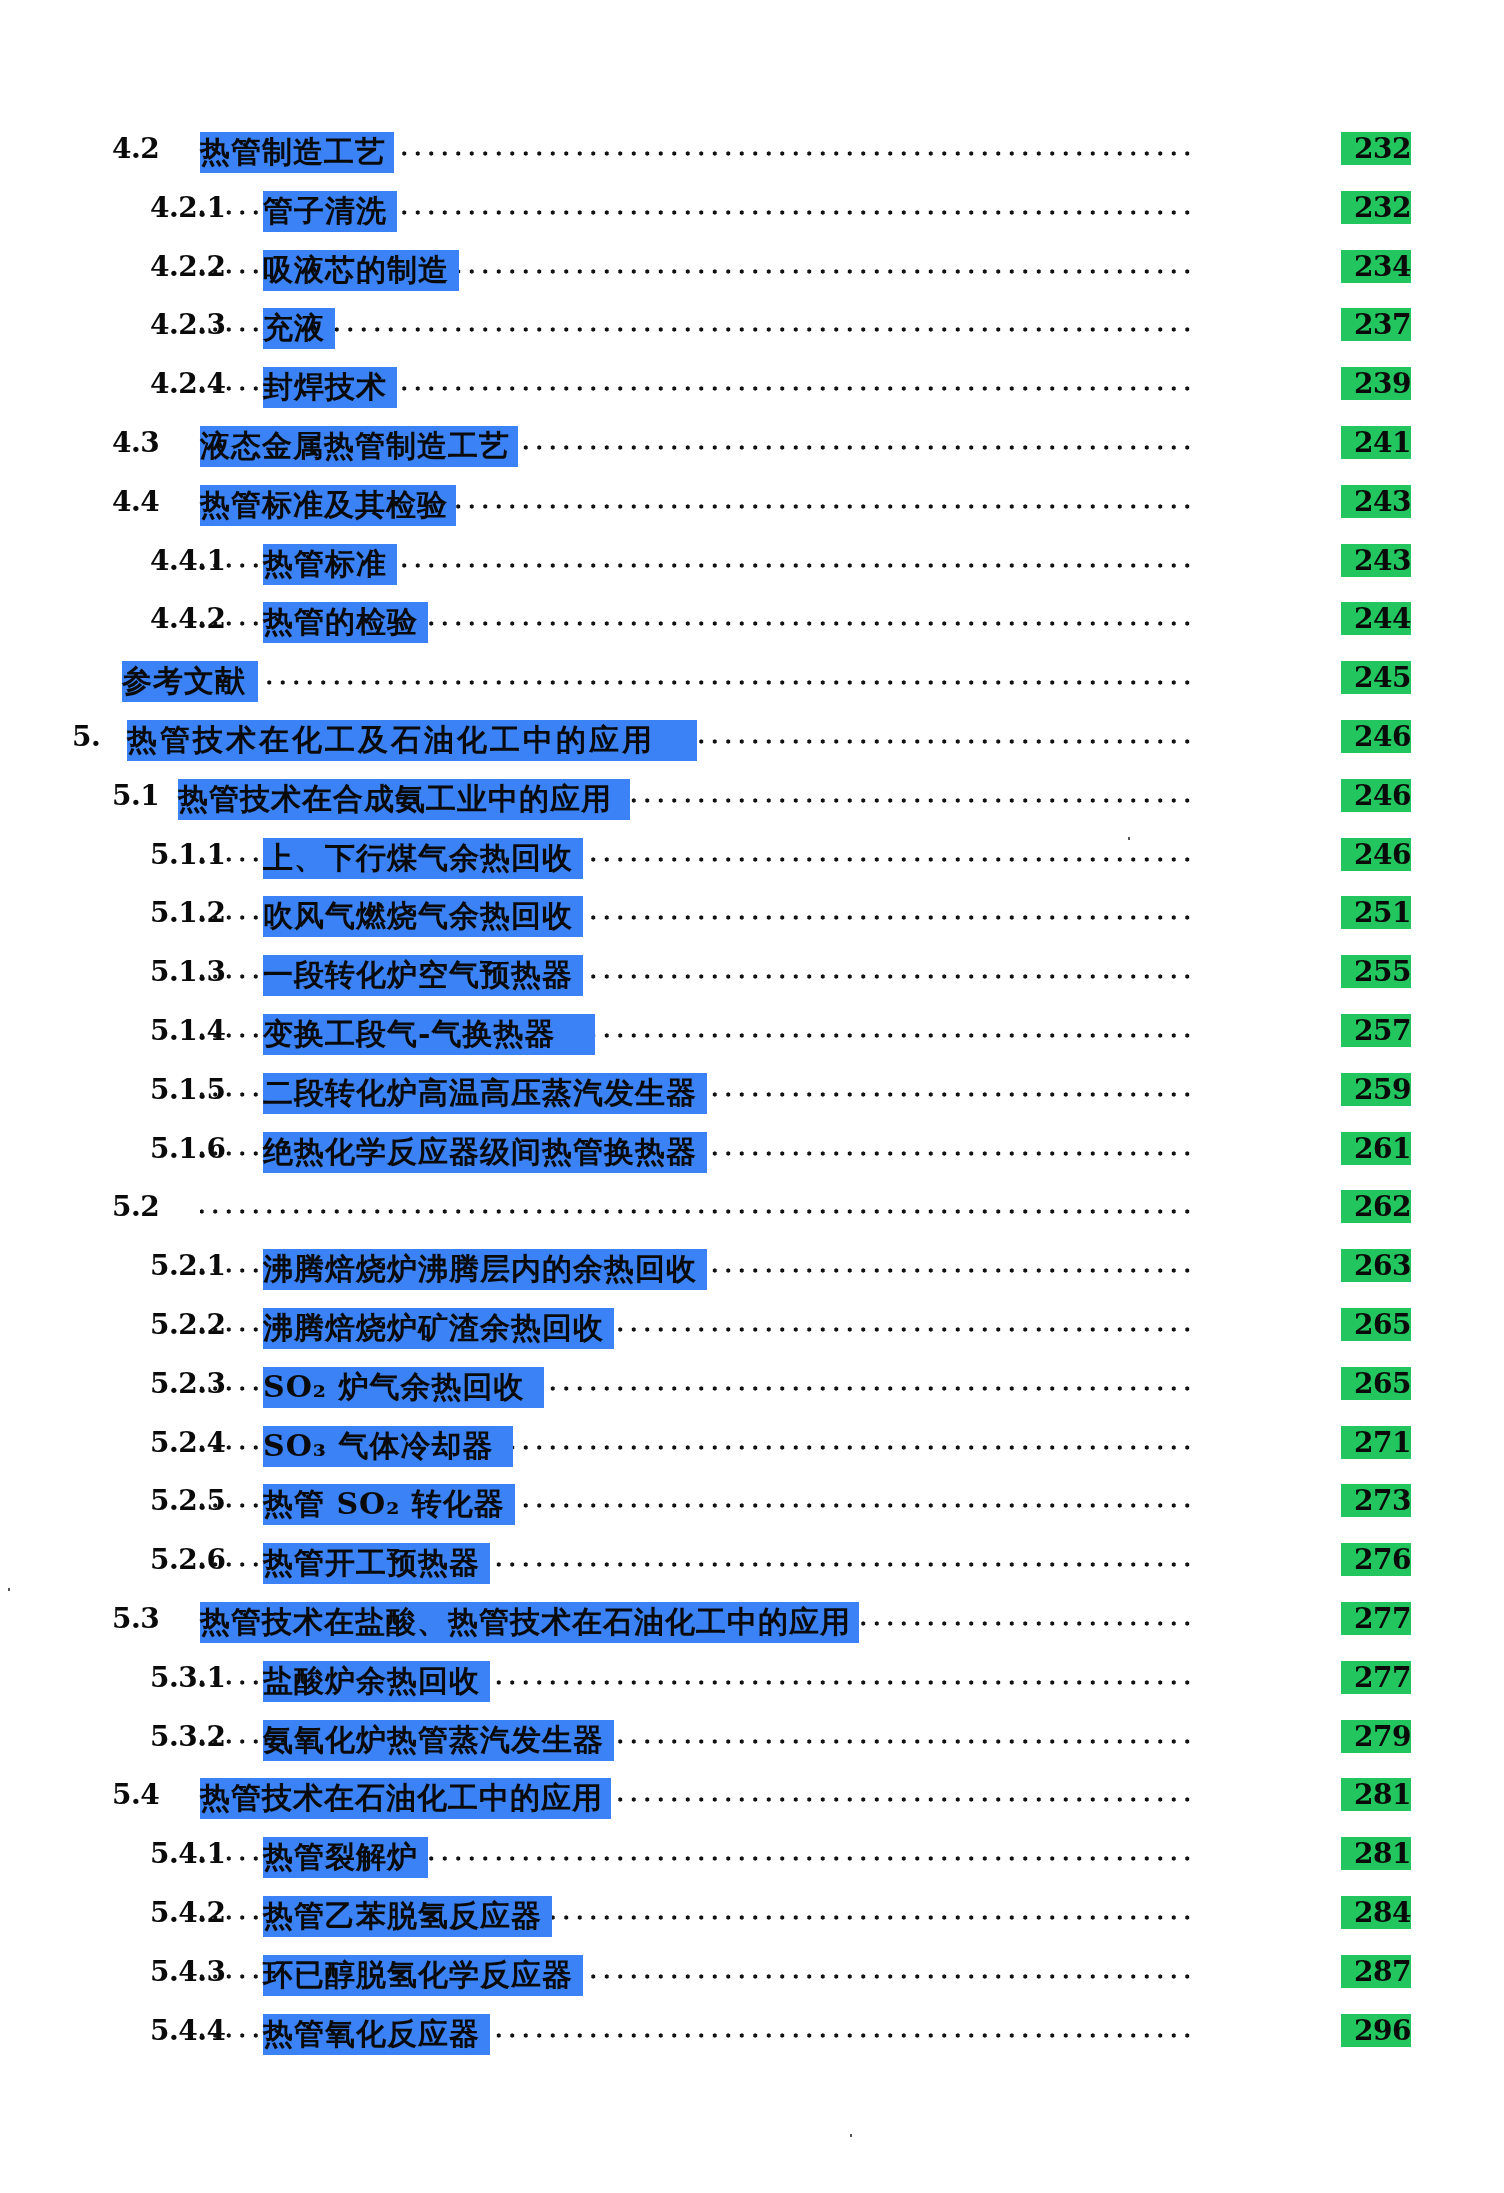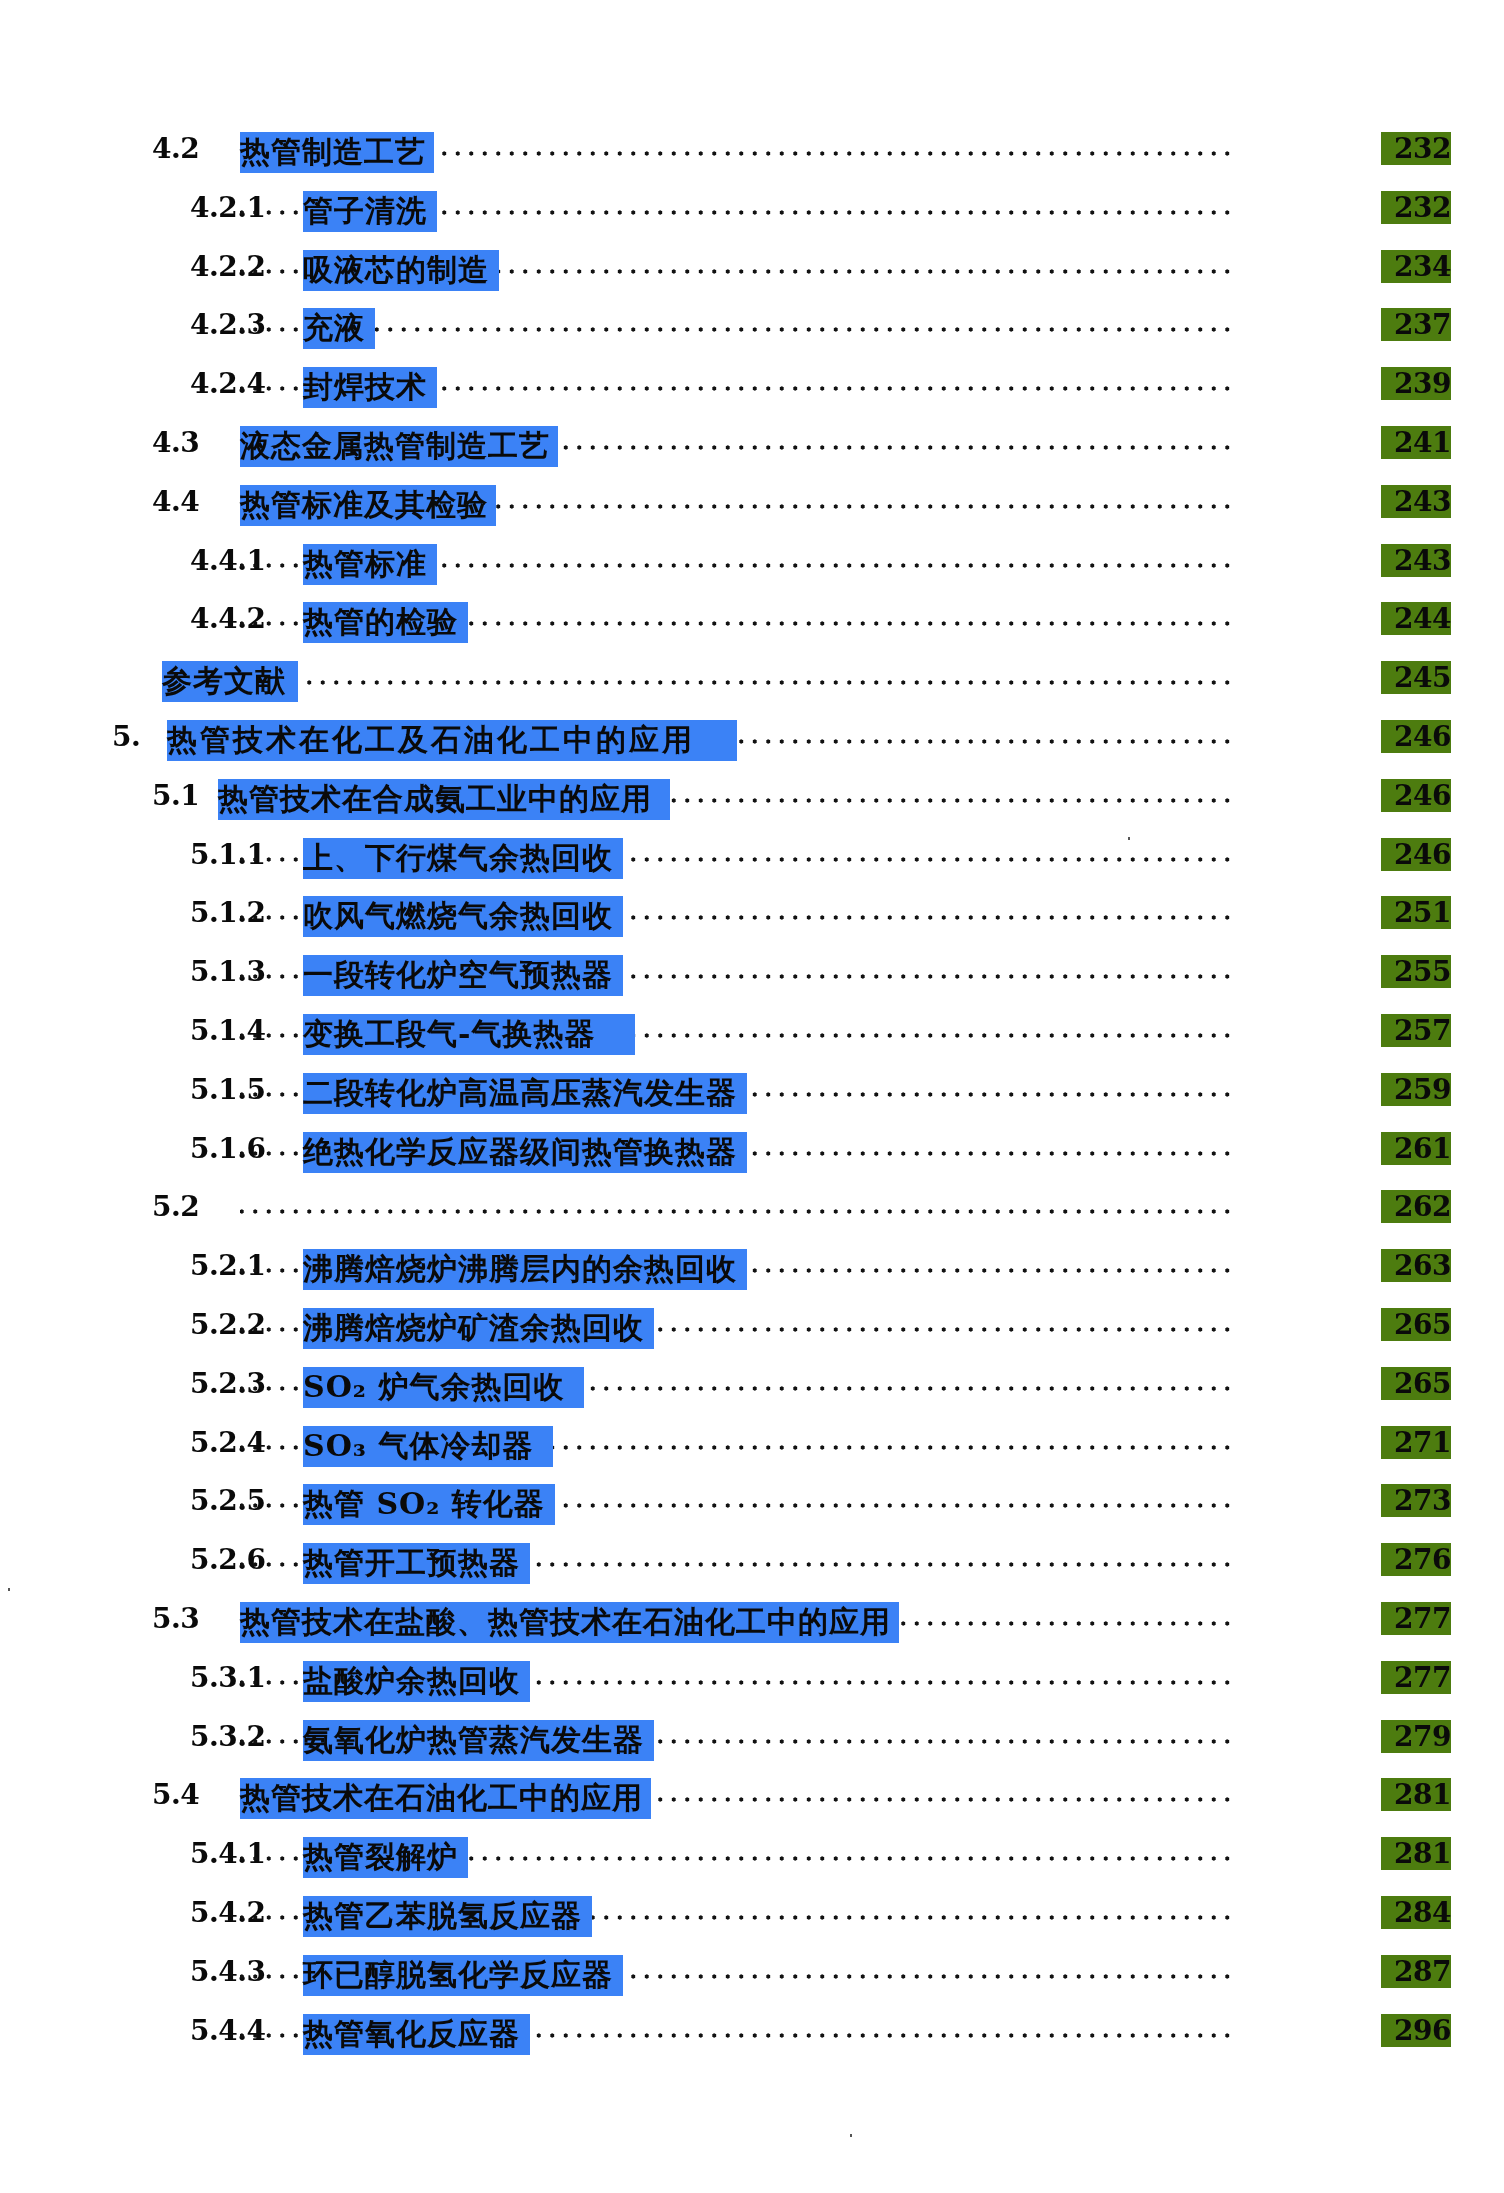--- a/index.html
+++ b/index.html
@@ -1,26 +1,26 @@
 <!DOCTYPE html>
 <html><head>
 <meta charset="utf-8">
 <style>
   html, body { margin: 0; padding: 0; background: #ffffff; }
   body { width: 1504px; height: 2193px; position: relative; overflow: hidden;
          font-family: "DejaVu Serif", "Liberation Serif", serif; color: #0a0a0a; }
   .toc { position: absolute; left: 0; top: 124px; width: 1504px; }
-  .row { position: relative; height: 58.8px; width: 1372px; font-weight: bold; font-size: 29px; margin-left: 40px; }
+  .row { position: relative; height: 58.8px; width: 1372px; font-weight: bold; font-size: 29px; }
   .num { position: absolute; top: 8px; white-space: nowrap; font-size: 28px; letter-spacing: -0.5px; }
   .title { position: absolute; top: 8px; white-space: nowrap; background: #3b82f6; padding-right: 8px; z-index: 2; font-size: 30px; letter-spacing: 1px; }
   .leader { position: absolute; top: 8px; left: 200px; right: 178px; height: 40px; overflow: hidden; z-index: 1; }
   .leader::before { content: ""; position: absolute; left: 0; right: 0; top: 19px; height: 5px;
      background-image: radial-gradient(circle, #111 1.9px, transparent 2.3px);
      background-size: 13.5px 5px; background-repeat: repeat-x; background-position: right center; }
-  .page { position: absolute; top: 8px; left: 1341px; width: 60px; text-align: right; white-space: nowrap; font-size: 28px; background: #4d7c0f; z-index: 2; padding-left: 10px; letter-spacing: -0.5px; }
+  .page { position: absolute; top: 8px; left: 1341px; width: 60px; text-align: right; white-space: nowrap; font-size: 28px; background: #22c55e; z-index: 2; padding-left: 10px; letter-spacing: -0.5px; }
 
   .lv-chapter .num { left: 72px; font-weight: 900; }
   .lv-chapter .title { left: 127px; font-weight: 900; letter-spacing: 3px; padding-right: 42px; }
   .lv-1 .num { left: 112px; }
   .lv-1 .title { left: 200px; }
   .lv-1.tight .title { left: 178px; padding-right: 18px; }
   .lv-ref .title { left: 122px; padding-right: 12px; }
   .lv-2 .num { left: 150px; }
   .lv-2 .title { left: 263px; padding-right: 10px; }
   .speck { position: absolute; width: 2px; height: 3px; background: #555; }

